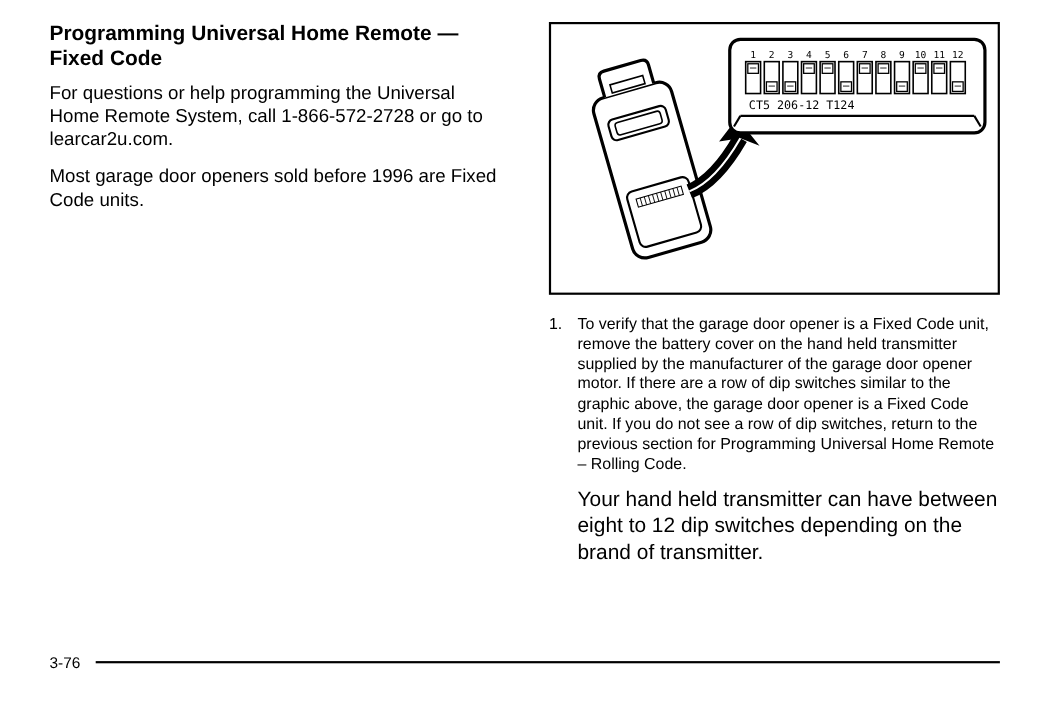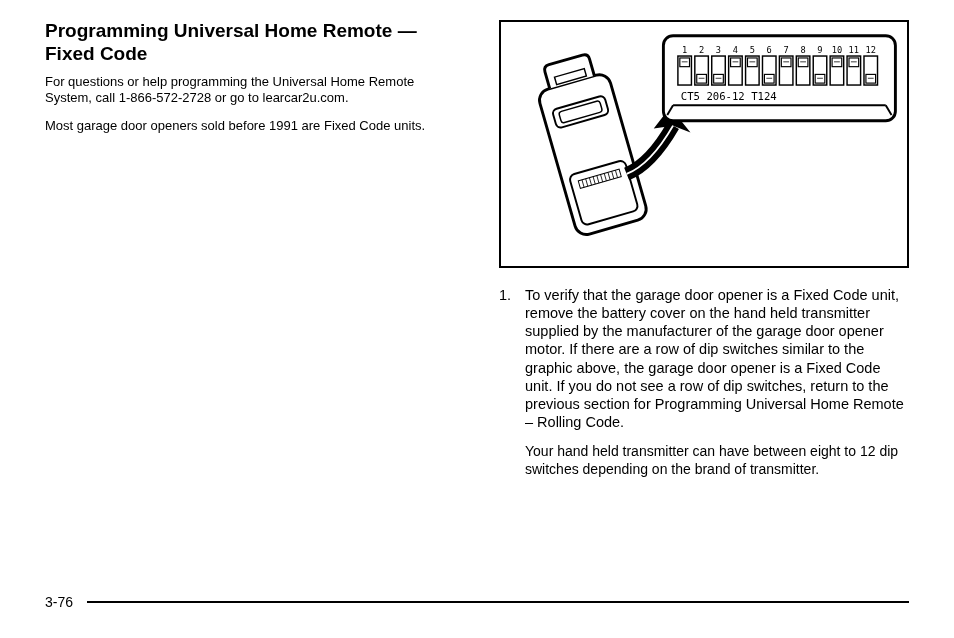--- a/index.html
+++ b/index.html
@@ -19,21 +19,21 @@
   .col-left, .col-right {
     flex: 1;
   }
   .heading {
     font-size: 19px;
     font-weight: bold;
     line-height: 1.2;
     margin-bottom: 8px;
   }
   .para {
-    font-size: 13px;
+    font-size: 17px;
     line-height: 1.25;
     margin-bottom: 12px;
   }
   .right-lead {
     font-size: 14.5px;
     line-height: 1.25;
     margin-bottom: 10px;
   }
   .figure-box {
     border: 2px solid #000;
@@ -56,21 +56,21 @@
     line-height: 1.25;
     position: relative;
     margin-bottom: 12px;
   }
   .ol-marker {
     position: absolute;
     left: -26px;
     top: 0;
   }
   .ol-sub {
-    font-size: 14px;
+    font-size: 19px;
     line-height: 1.25;
     margin-bottom: 12px;
   }
   .footer {
     position: absolute;
     left: 45px;
     right: 45px;
     bottom: 28px;
     display: flex;
     align-items: center;
@@ -85,21 +85,21 @@
     font-size: 14px;
   }
 </style>
 </head>
 <body>
 
 <div class="content">
   <div class="col-left">
     <h2 class="heading">Programming Universal Home Remote — Fixed Code</h2>
     <p class="para">For questions or help programming the Universal Home Remote System, call 1-866-572-2728 or go to learcar2u.com.</p>
-    <p class="para">Most garage door openers sold before 1991 are Fixed Code units.</p>
+    <p class="para">Most garage door openers sold before 1996 are Fixed Code units.</p>
   </div>
 
   <div class="col-right">
 
     <div class="figure-box">
       <svg class="figure-svg" viewBox="0 0 420 248">
 
         <g transform="translate(95,135) rotate(-16)">
 
           <rect x="-38" y="-78" width="76" height="156" rx="12" ry="12" fill="#fff" stroke="#000" stroke-width="3"></rect>

